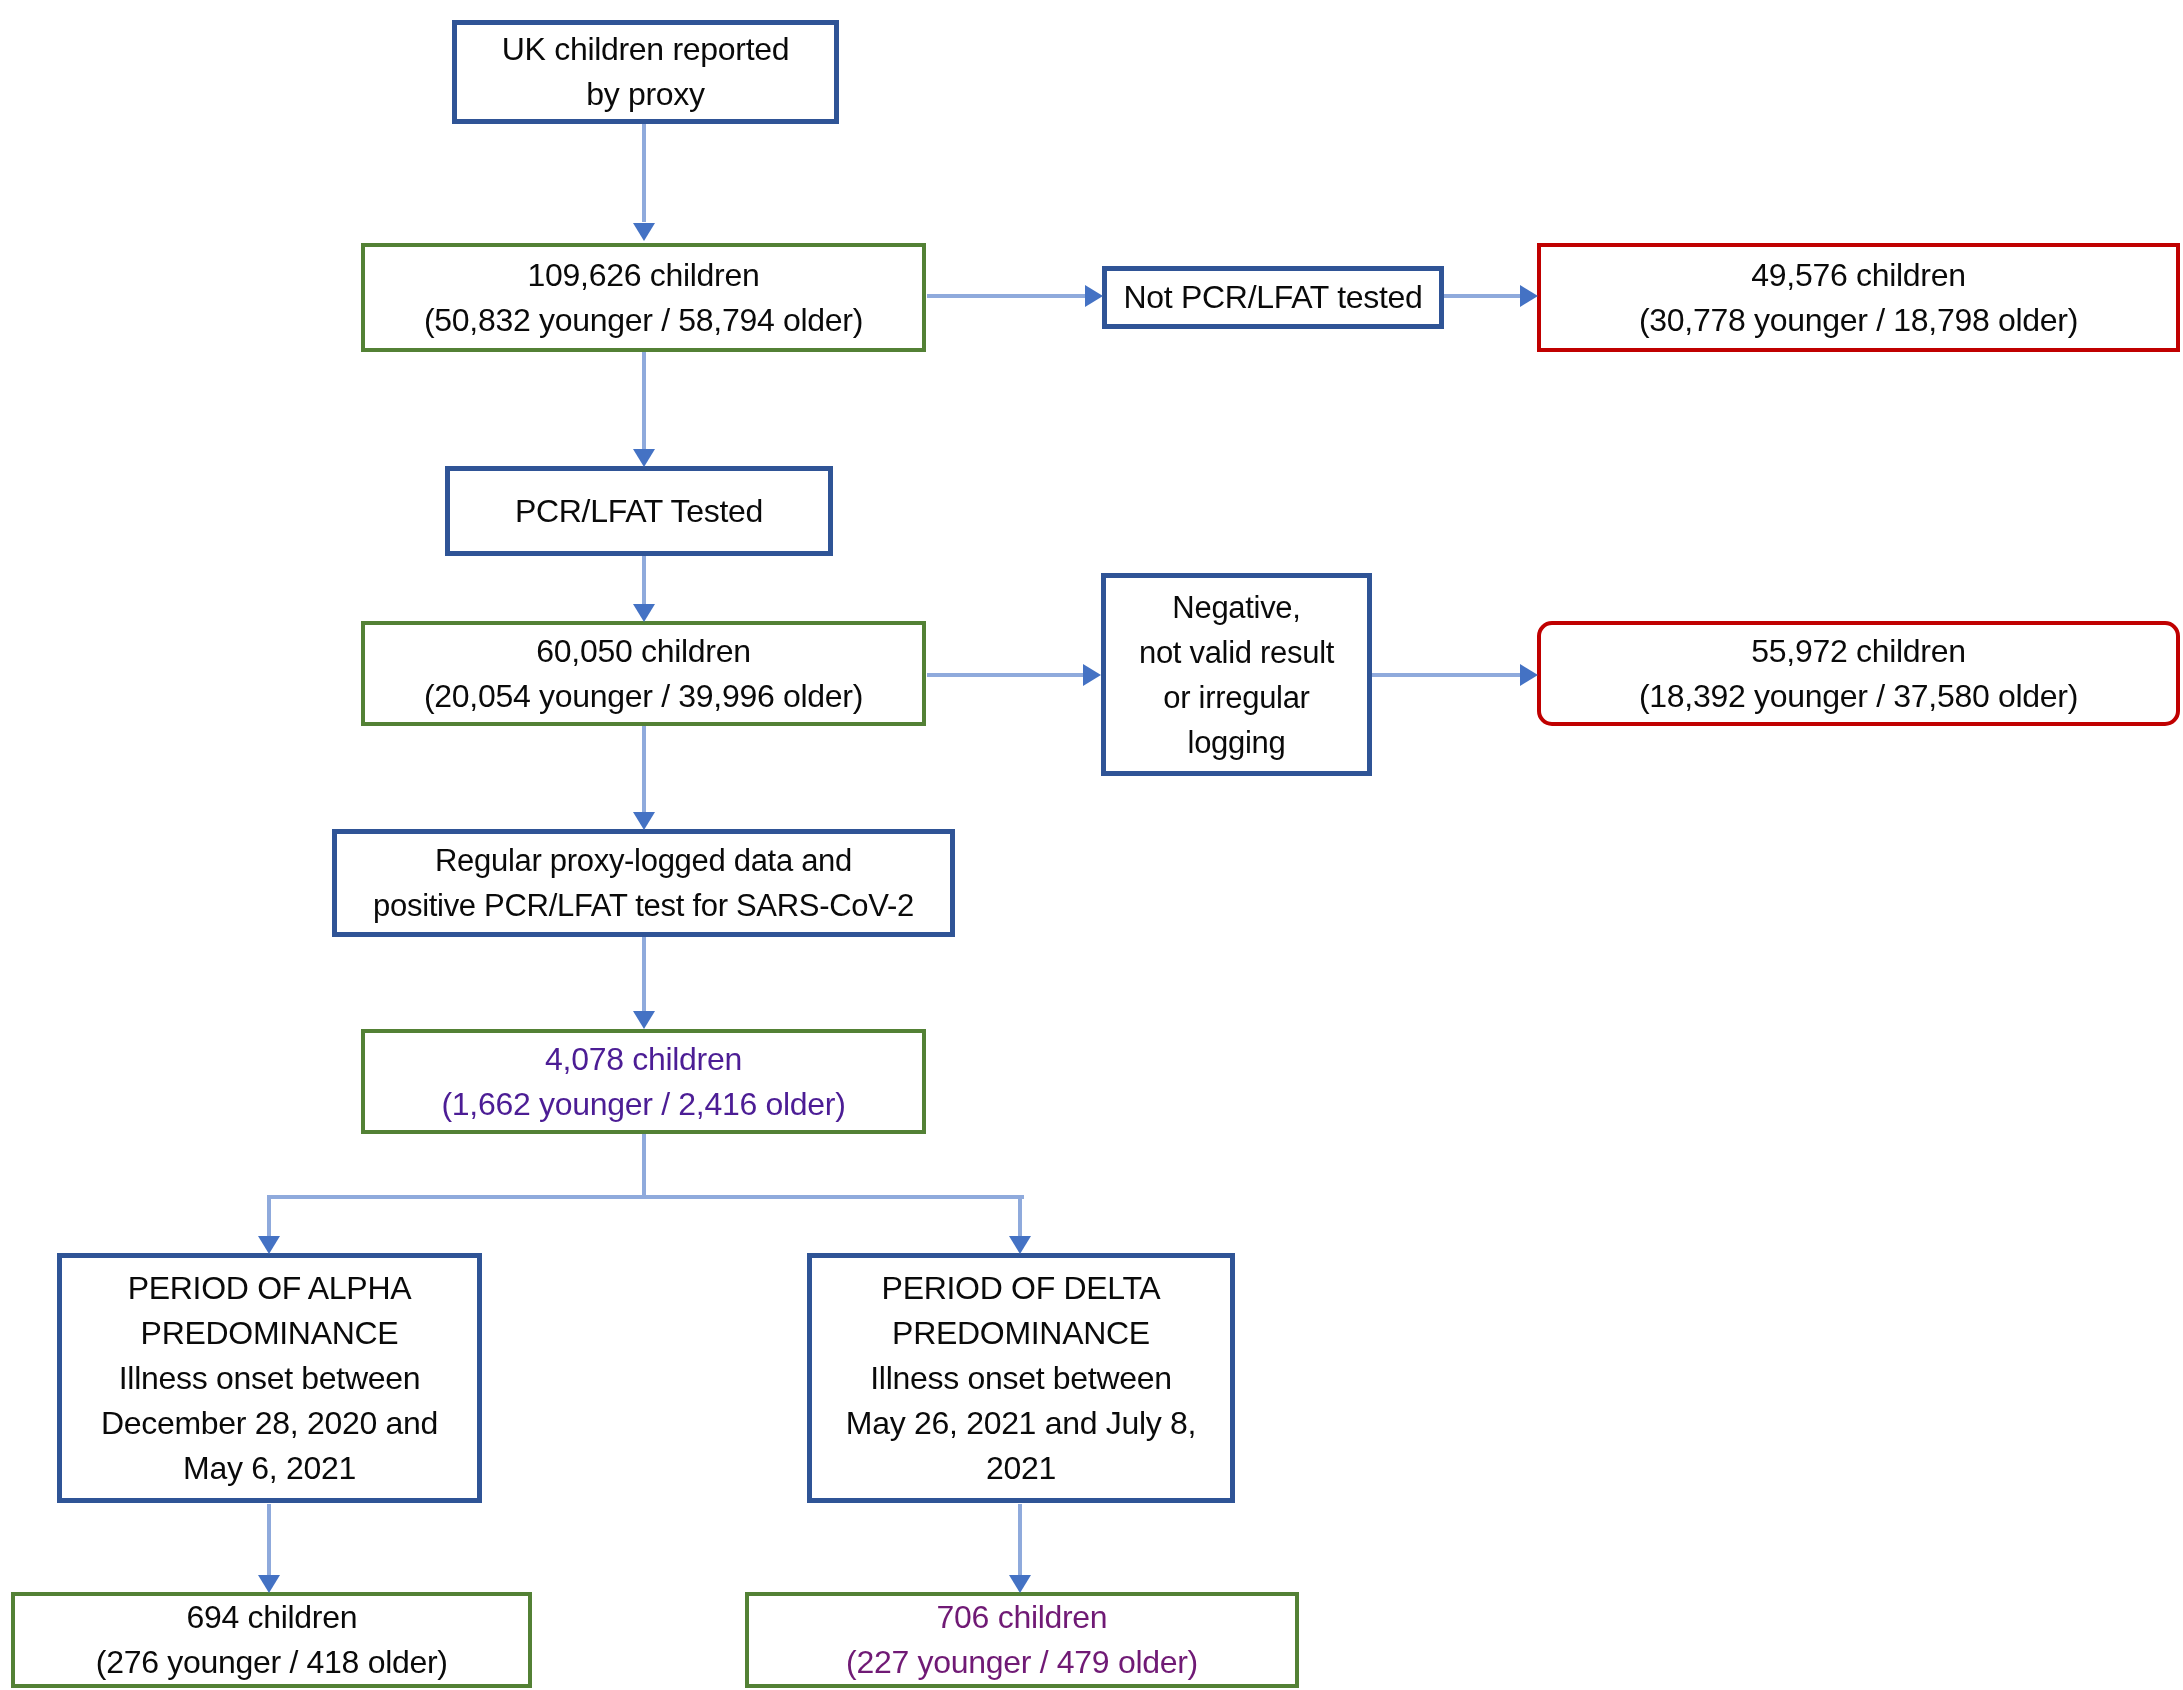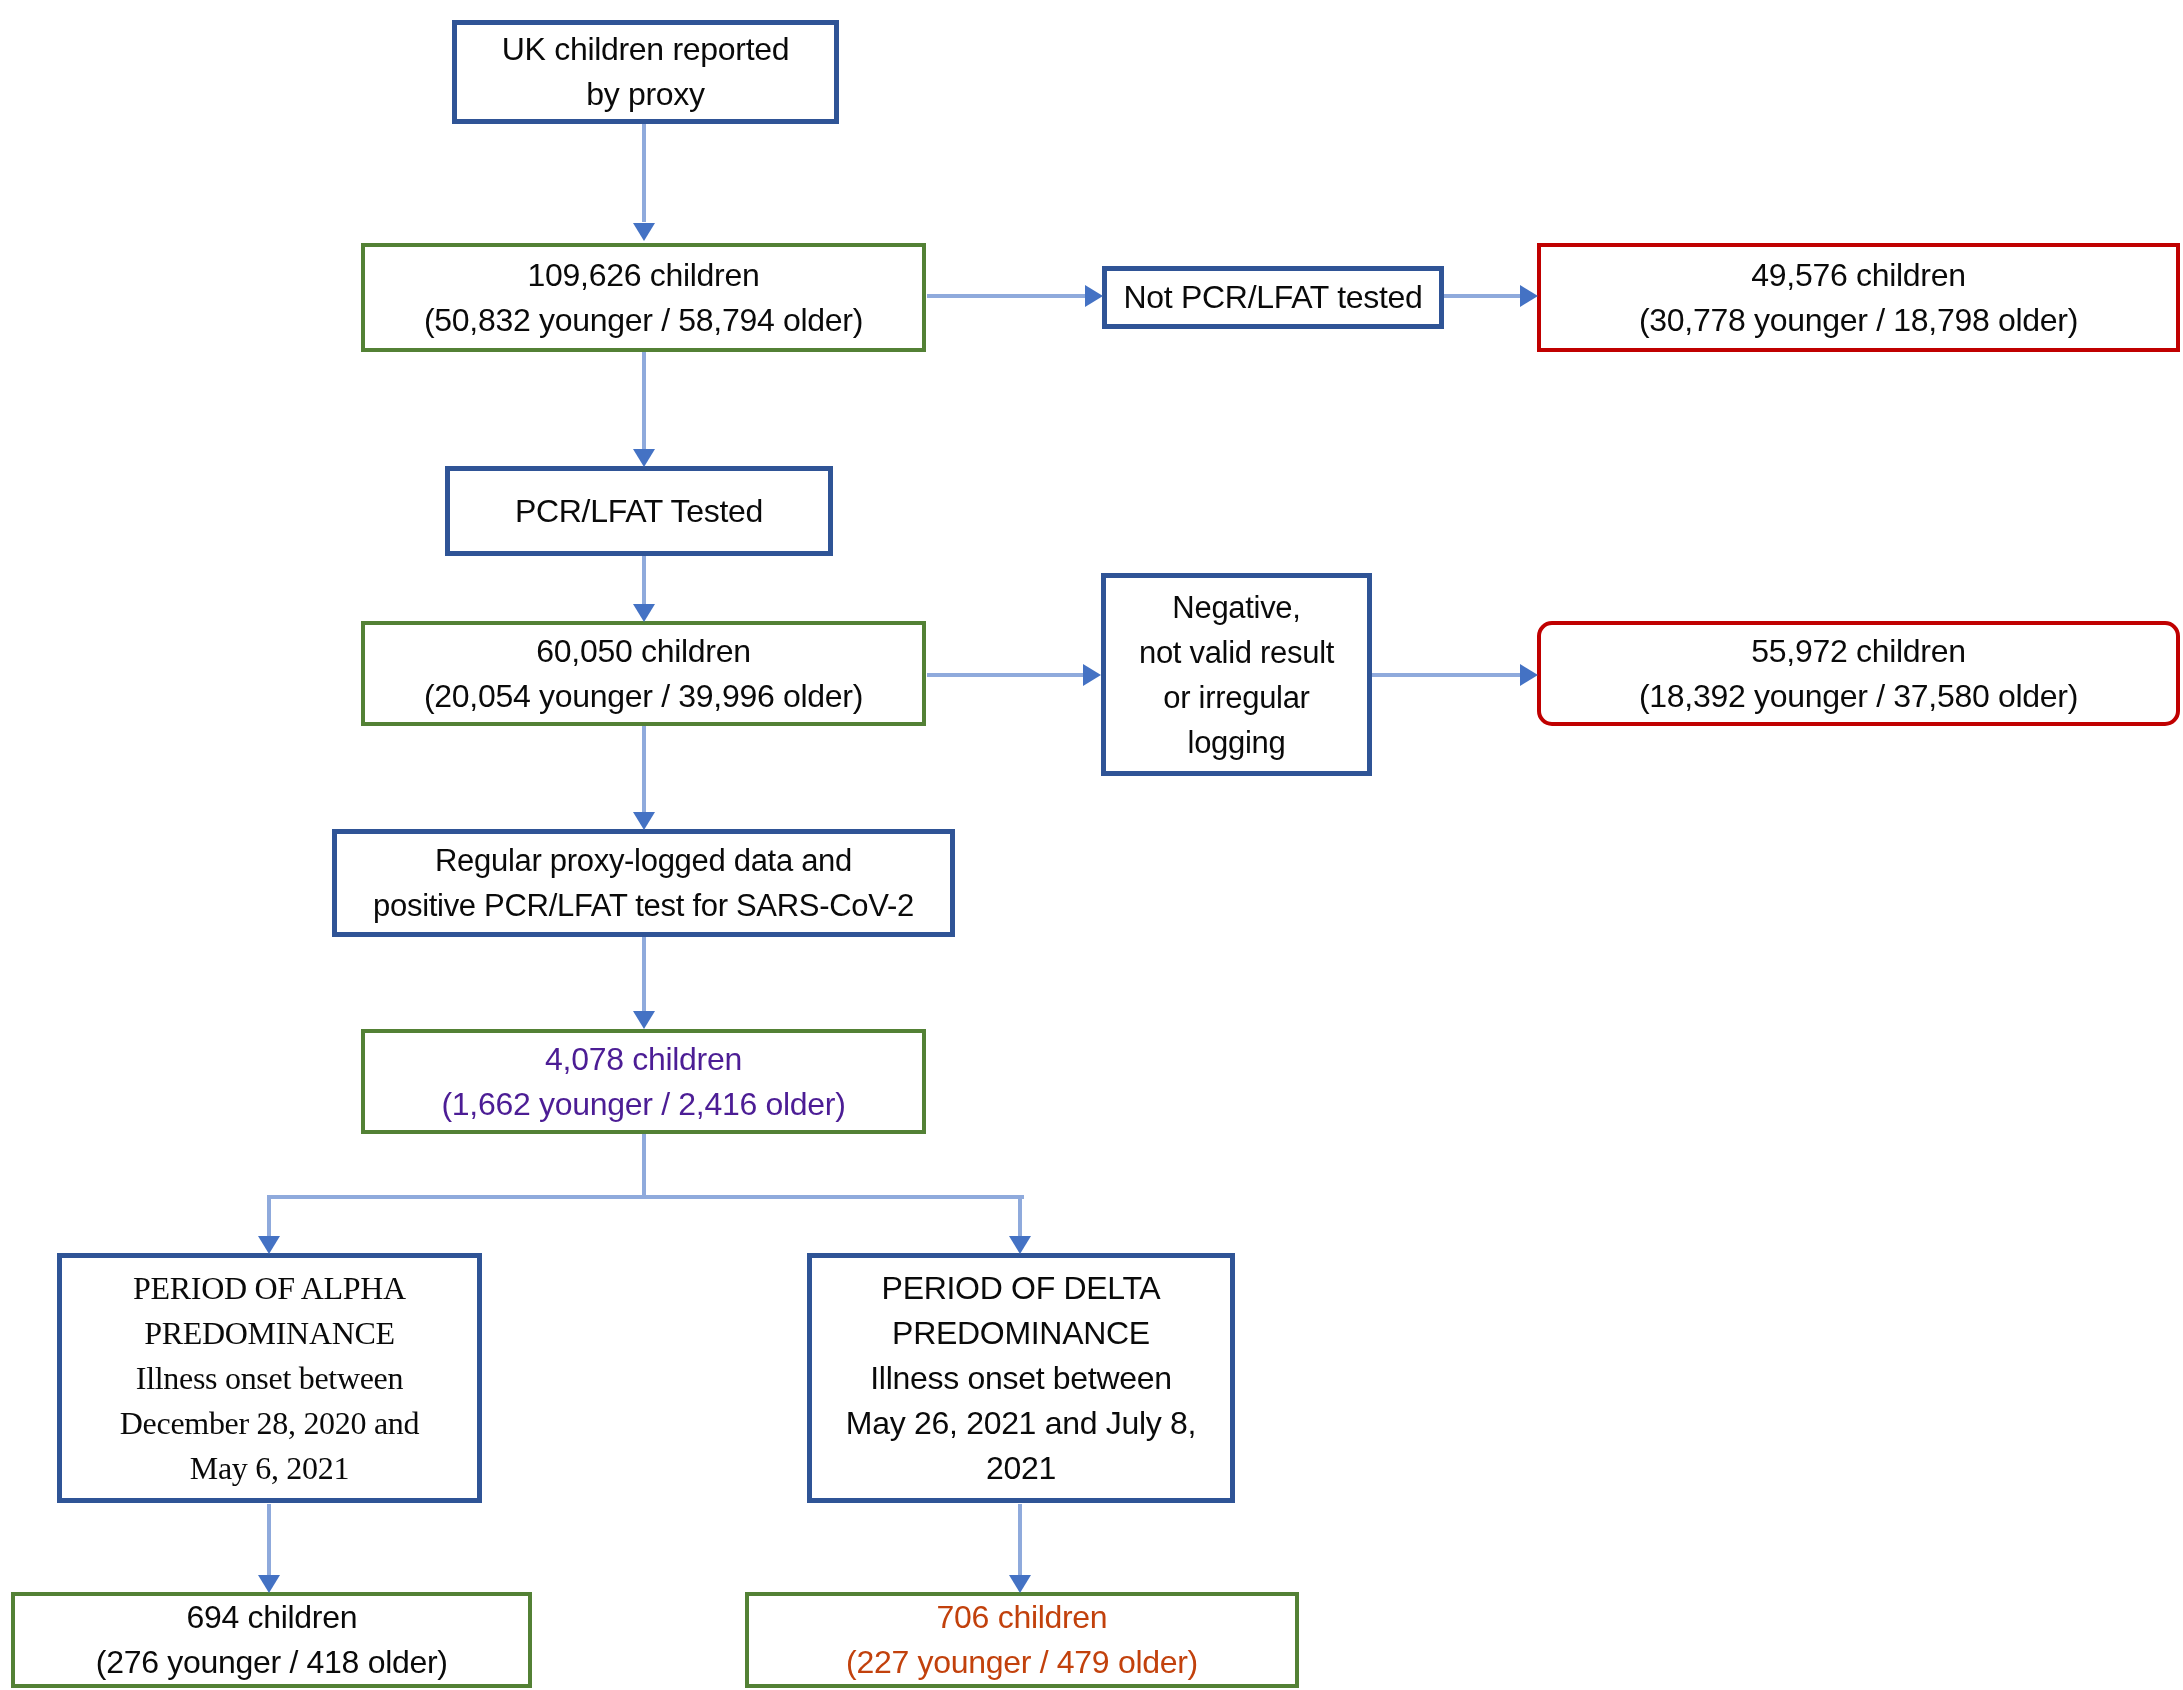--- a/index.html
+++ b/index.html
@@ -32,21 +32,21 @@
   #n-proxy            {left:452px;  top:20px;   width:387px;  height:104px;}
   #n-reported-count   {left:361px;  top:243px;  width:565px; height:109px;}
   #n-nottested-label  {left:1102px; top:266px;  width:342px;  height:63px;}
   #n-nottested-count  {left:1537px; top:243px;  width:643px; height:109px;}
   #n-tested-label     {left:445px;  top:466px;  width:388px;  height:90px;}
   #n-tested-count     {left:361px;  top:621px; width:565px; height:105px;}
   #n-excluded-label   {left:1101px; top:573px; width:271px;  height:203px; font-size:31px;}
   #n-excluded-count   {left:1537px; top:621px; width:643px; height:105px;border-radius:15px;}
   #n-positive-label   {left:332px;  top:829px; width:623px; height:108px; font-size:31px;}
   #n-positive-count   {left:361px;  top:1029px; width:565px; height:105px;}
-  #n-alpha-label      {left:57px;  top:1253px; width:425px;  height:250px;font-family:Liberation Serif, serif;}
+  #n-alpha-label      {left:57px;  top:1253px; width:425px;  height:250px;}
   #n-delta-label      {left:807px; top:1253px; width:428px;  height:250px;}
   #n-alpha-count      {left:11.3px;   top:1592px; width:521px;  height:96px;}
   #n-delta-count      {left:745px; top:1592px; width:554px; height:96px;}
 
   
   .aline{position:absolute; background:#8FAADC;}
   .ahead{position:absolute; width:0; height:0;}
   .ahead.down{border-left:11.3px solid transparent; border-right:11.3px solid transparent; border-top:18px solid #4472C4;}
   .ahead.right{border-top:11.3px solid transparent; border-bottom:11.3px solid transparent; border-left:18px solid #4472C4;}
 
@@ -112,21 +112,21 @@
 Illness onset between
 December 28, 2020 and
 May 6, 2021</div>
   <div class="node b-blue" id="n-delta-label" style="border-color: rgb(47, 84, 150); color: rgb(10, 10, 10);">PERIOD OF DELTA
 PREDOMINANCE
 Illness onset between
 May 26, 2021 and July 8,
 2021</div>
   <div class="node b-green" id="n-alpha-count" style="border-color: rgb(83, 129, 53); color: rgb(10, 10, 10);">694 children
 (276 younger / 418 older)</div>
-  <div class="node b-green" id="n-delta-count" style="border-color: rgb(83, 129, 53); color: #c2410c;">706 children
+  <div class="node b-green" id="n-delta-count" style="border-color: rgb(83, 129, 53); color: #701a75;">706 children
 (227 younger / 479 older)</div>
 
   <div class="aline" id="a1" style="background: rgb(143, 170, 220);"></div>
   <div class="ahead down" id="a1h" style="border-top-color: rgb(68, 114, 196);"></div>
   <div class="aline" id="a2" style="background: rgb(143, 170, 220);"></div>
   <div class="ahead down" id="a2h" style="border-top-color: rgb(68, 114, 196);"></div>
   <div class="aline" id="a3" style="background: rgb(143, 170, 220);"></div>
   <div class="ahead down" id="a3h" style="border-top-color: rgb(68, 114, 196);"></div>
   <div class="aline" id="a4" style="background: rgb(143, 170, 220);"></div>
   <div class="ahead down" id="a4h" style="border-top-color: rgb(68, 114, 196);"></div>

